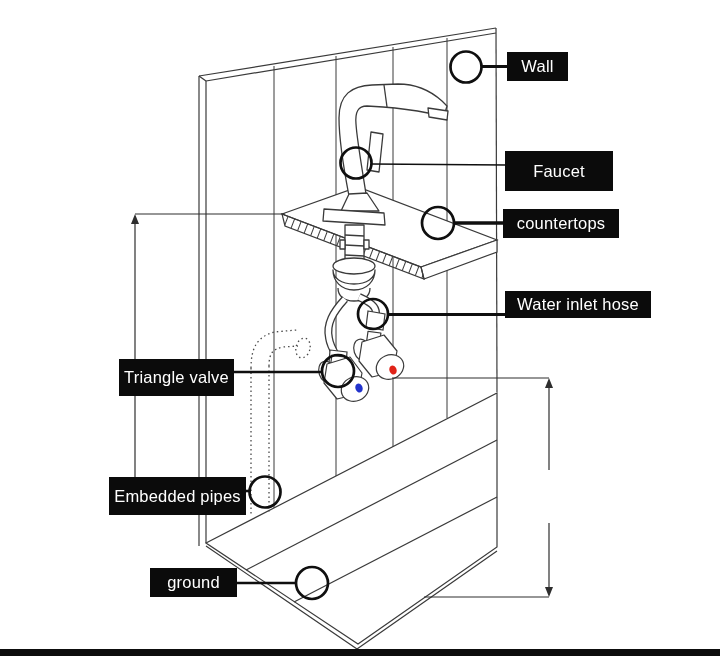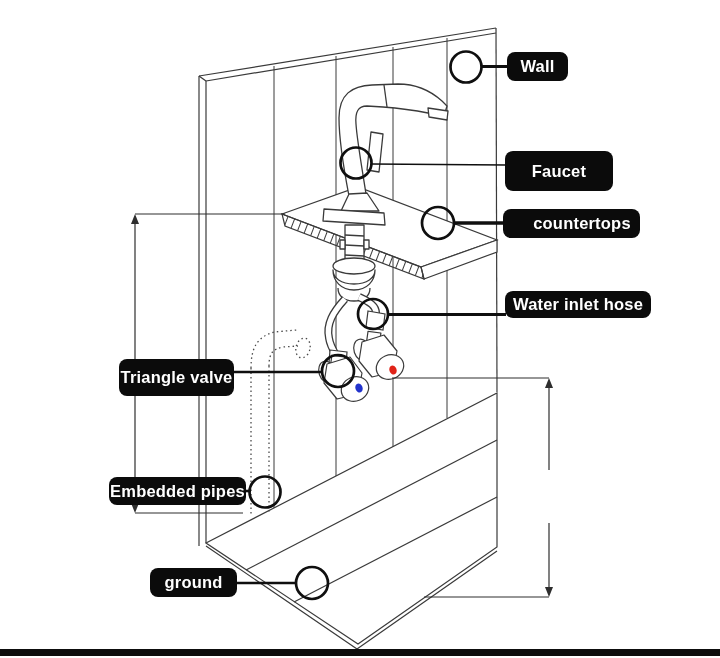--- a/index.html
+++ b/index.html
@@ -3,34 +3,34 @@
 <meta charset="utf-8">
 <style>
   html,body{margin:0;padding:0;background:#ffffff;}
   .stage{
     position:relative;width:720px;height:658px;background:#ffffff;overflow:hidden;
     font-family:"Liberation Sans","DejaVu Sans",sans-serif;
   }
   .stage svg{position:absolute;left:0;top:0;}
   .callout-label{
     position:absolute;display:flex;align-items:center;justify-content:center;
-    background:#0b0b0b;color:#ffffff;border-radius:8px;
-    font-size:16.5px;font-weight:700;letter-spacing:0.2px;white-space:nowrap;
+    background:#0b0b0b;color:#ffffff;border-radius:0;
+    font-size:16.5px;font-weight:400;letter-spacing:0.2px;white-space:nowrap;
     z-index:3;
   }
   .bottom-bar{
     position:absolute;left:0;top:649px;width:720px;height:7px;background:#0d0d0d;z-index:4;
   }
   
   .lb-wall           {left:507px;top:52px;width:61px;height:29px;}
   .lb-faucet         {left:505px;top:151px;width:108px;height:40px;}
-  .lb-countertops    {left:503px;top:209px;width:116px;height:29px;padding-left:21px;}
+  .lb-countertops    {left:503px;top:209px;width:116px;height:29px;}
   .lb-inlet          {left:505px;top:291px;width:146px;height:27px;}
   .lb-triangle       {left:119px;top:359px;width:115px;height:37px;}
-  .lb-embedded       {left:109px;top:477px;width:137px;height:28px;}
+  .lb-embedded       {left:109px;top:477px;width:137px;height:38px;}
   .lb-ground         {left:150px;top:568px;width:87px;height:29px;}
 </style>
 </head>
 <body>
 
 <div class="stage">
 
   <svg width="720" height="658" viewBox="0 0 720 658">
     <defs>
       <pattern id="hatch" width="7" height="16" patternUnits="userSpaceOnUse" patternTransform="rotate(21)">

